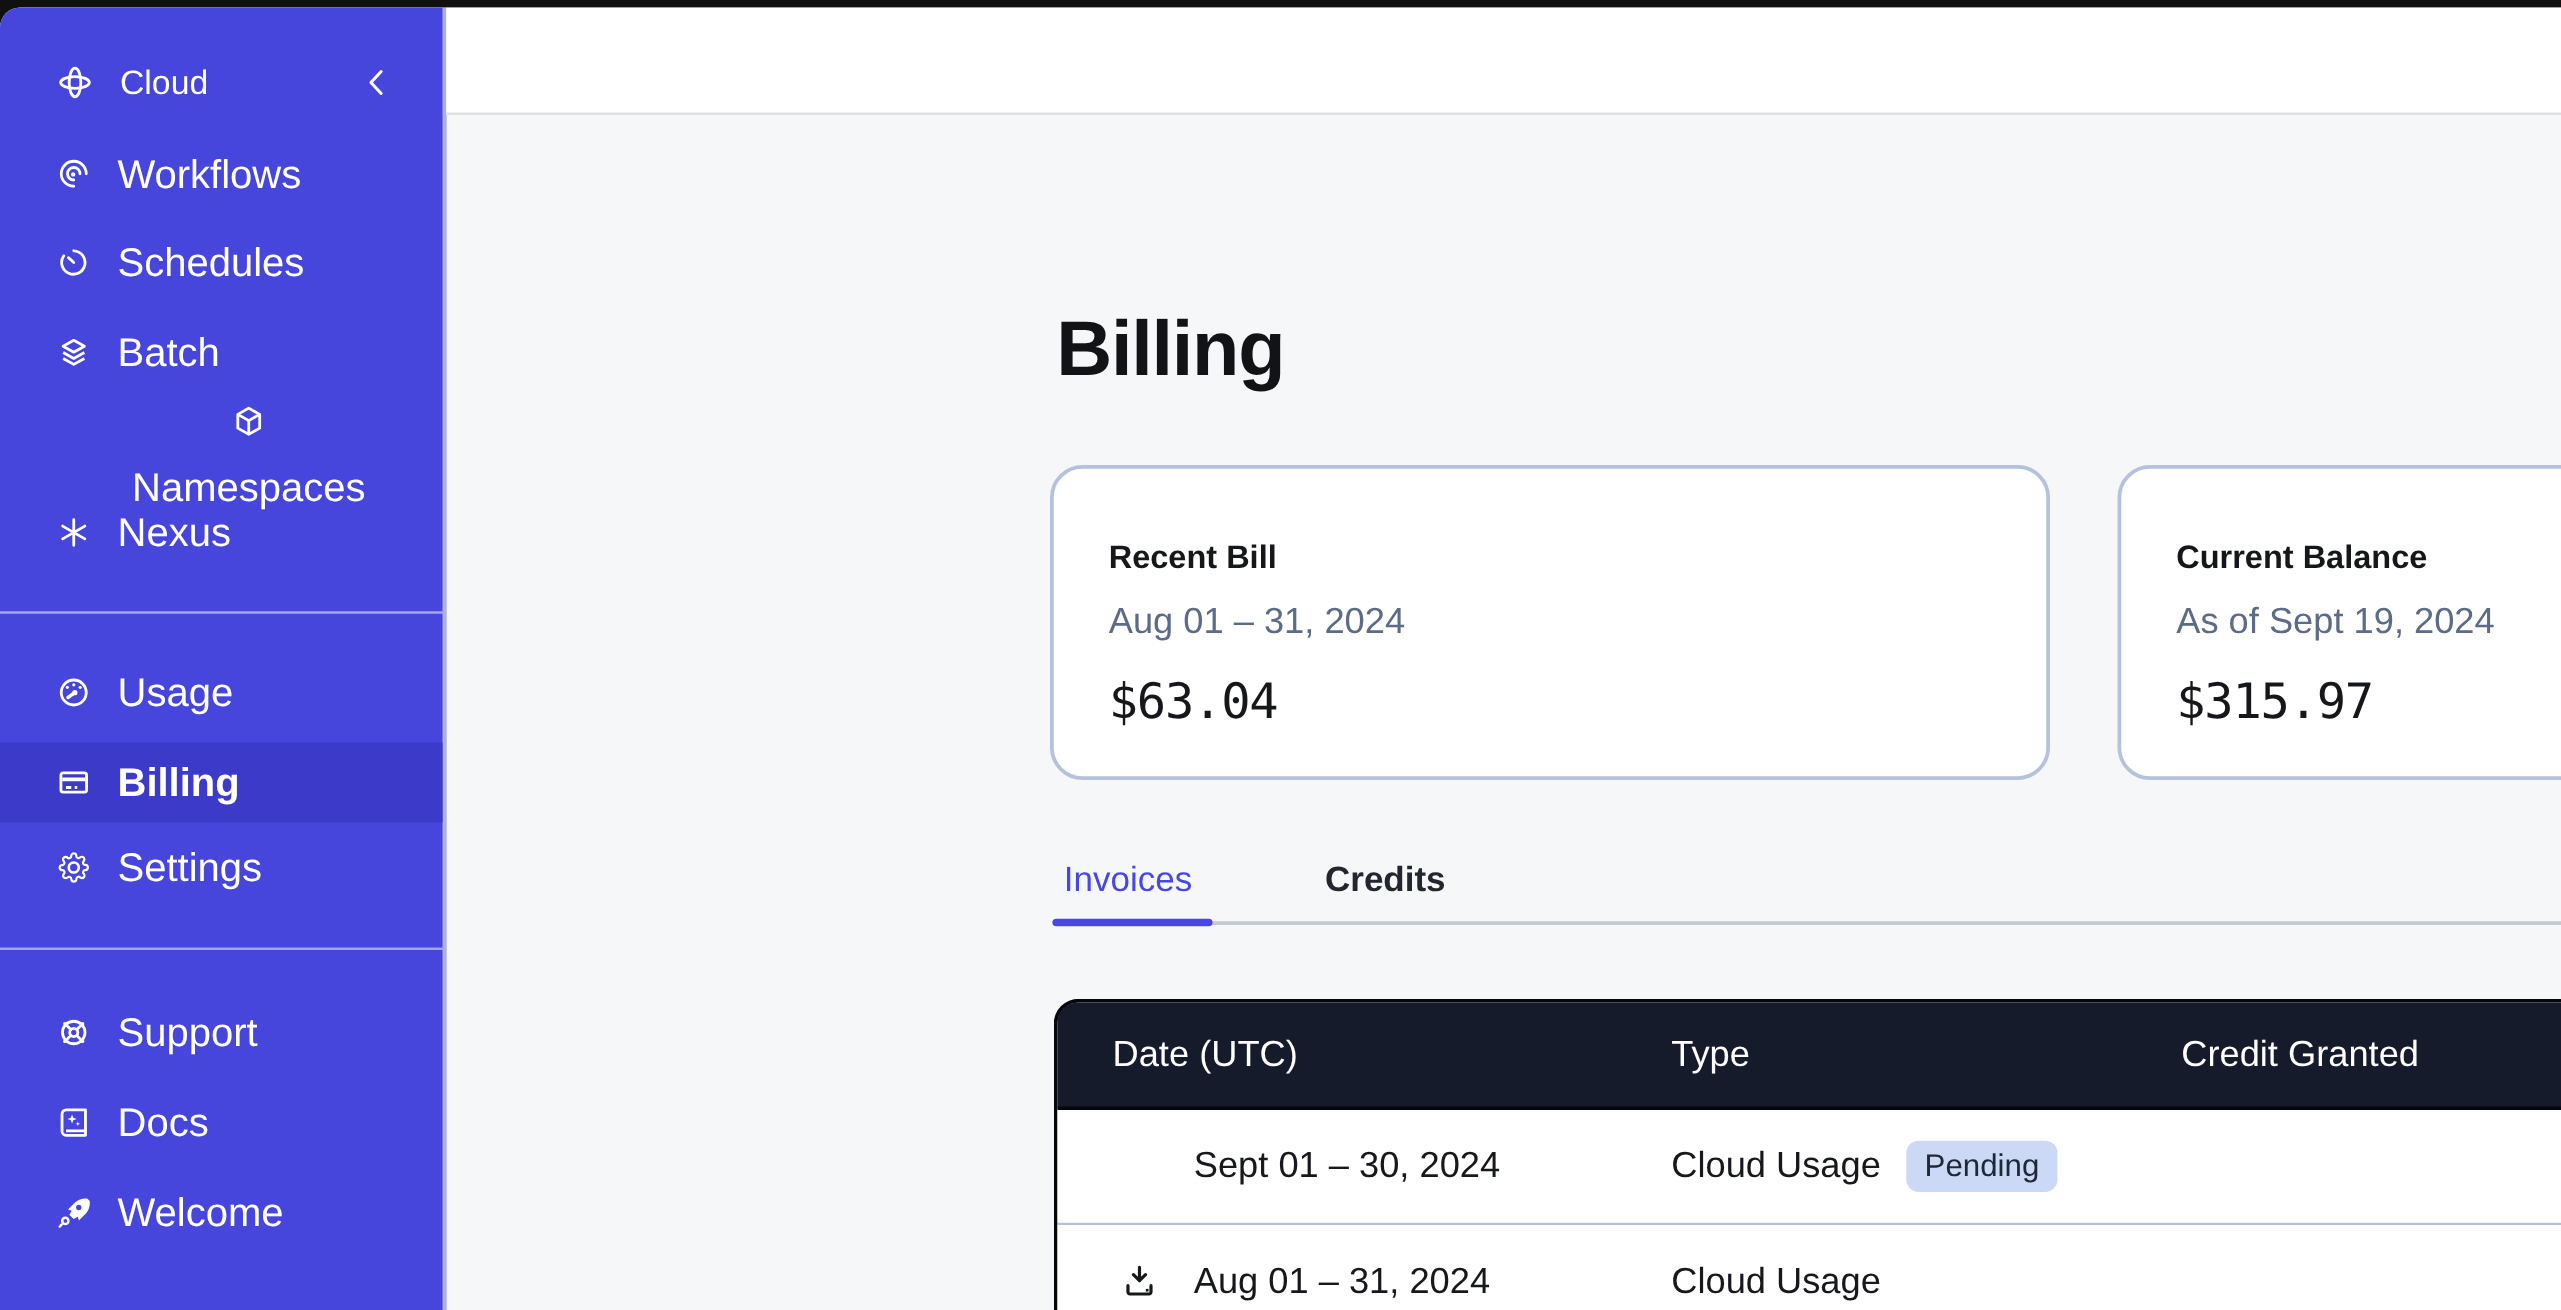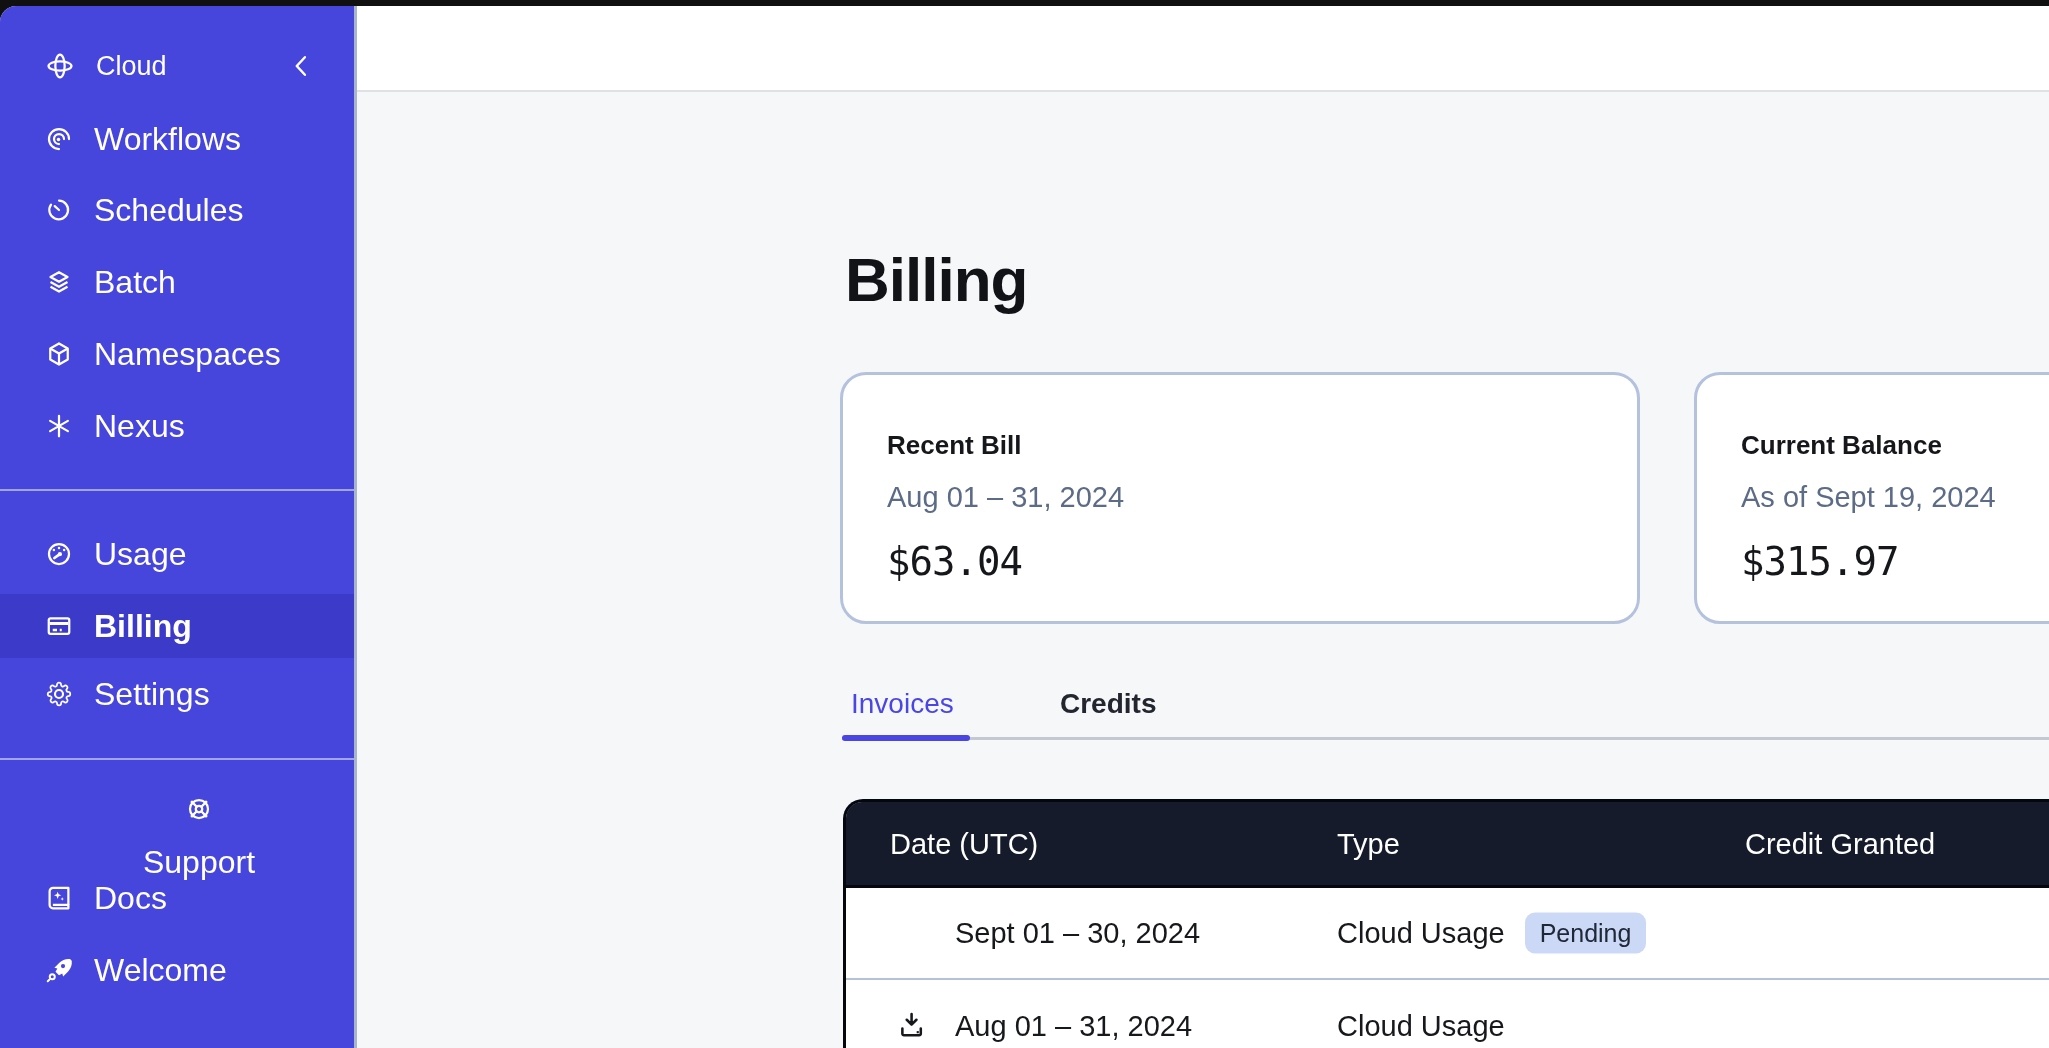--- a/index.html
+++ b/index.html
@@ -110,21 +110,21 @@
 
     <div class="nav-item" style="top:244px;">
       <svg class="ic" viewBox="0 0 24 24" fill="none" stroke="#fff" stroke-width="1.8" stroke-linejoin="round">
         <path d="M12 4.2 L18.8 8 L12 11.8 L5.2 8 Z"></path>
         <path d="M18.8 12 L12 15.8 L5.2 12"></path>
         <path d="M18.8 15.8 L12 19.6 L5.2 15.8"></path>
       </svg>
       <span>Batch</span>
     </div>
 
-    <div class="nav-item" style="top:316px;">
+    <div class="nav-item" style="top:316px;flex-direction:column;">
       <svg class="ic" viewBox="0 0 24 24" fill="none" stroke="#fff" stroke-width="1.8" stroke-linejoin="round">
         <path d="M12 3.6 L19 7.6 V16.4 L12 20.4 L5 16.4 V7.6 Z"></path>
         <path d="M5 7.6 L12 11.6 L19 7.6"></path>
         <path d="M12 11.6 V20.4"></path>
       </svg>
       <span>Namespaces</span>
     </div>
 
     <div class="nav-item" style="top:388px;">
       <svg class="ic" viewBox="0 0 24 24" fill="none" stroke="#fff" stroke-width="1.8" stroke-linecap="round">
@@ -159,21 +159,21 @@
     <div class="nav-item" style="top:656px;">
       <svg class="ic" viewBox="0 0 24 24" fill="none" stroke="#fff" stroke-width="1.7" stroke-linejoin="round">
         <circle cx="12" cy="12" r="3.2"></circle>
         <path d="M19.4 15a1.65 1.65 0 0 0 .33 1.82l.06.06a2 2 0 0 1 0 2.83 2 2 0 0 1-2.83 0l-.06-.06a1.65 1.65 0 0 0-1.82-.33 1.65 1.65 0 0 0-1 1.51V21a2 2 0 0 1-2 2 2 2 0 0 1-2-2v-.09A1.65 1.65 0 0 0 9 19.4a1.65 1.65 0 0 0-1.82.33l-.06.06a2 2 0 0 1-2.83 0 2 2 0 0 1 0-2.83l.06-.06a1.65 1.65 0 0 0 .33-1.82 1.65 1.65 0 0 0-1.51-1H3a2 2 0 0 1-2-2 2 2 0 0 1 2-2h.09A1.65 1.65 0 0 0 4.6 9a1.65 1.65 0 0 0-.33-1.82l-.06-.06a2 2 0 0 1 0-2.83 2 2 0 0 1 2.83 0l.06.06a1.65 1.65 0 0 0 1.82.33H9a1.65 1.65 0 0 0 1-1.51V3a2 2 0 0 1 2-2 2 2 0 0 1 2 2v.09a1.65 1.65 0 0 0 1 1.51 1.65 1.65 0 0 0 1.82-.33l.06-.06a2 2 0 0 1 2.83 0 2 2 0 0 1 0 2.83l-.06.06a1.65 1.65 0 0 0-.33 1.82V9a1.65 1.65 0 0 0 1.51 1H21a2 2 0 0 1 2 2 2 2 0 0 1-2 2h-.09a1.65 1.65 0 0 0-1.51 1Z" transform="translate(12 12) scale(0.82) translate(-12 -12)"></path>
       </svg>
       <span>Settings</span>
     </div>
 
     <div class="side-divider" style="top:752px;"></div>
 
-    <div class="nav-item" style="top:788px;flex-direction:column;">
+    <div class="nav-item" style="top:788px;">
       <svg class="ic" viewBox="0 0 24 24" fill="none" stroke="#fff" stroke-width="1.8" stroke-linecap="round">
         <circle cx="12" cy="12" r="7.2"></circle>
         <circle cx="12" cy="12" r="2.6"></circle>
         <path d="M7.2 7.2l2.9 2.9 M14 14l2.9 2.9 M16.9 7.2l-2.9 2.9 M10 14l-2.9 2.9"></path>
         <circle cx="6.4" cy="6.4" r="1.2" fill="#fff" stroke="none"></circle>
         <circle cx="17.6" cy="6.4" r="1.2" fill="#fff" stroke="none"></circle>
         <circle cx="6.4" cy="17.6" r="1.2" fill="#fff" stroke="none"></circle>
         <circle cx="17.6" cy="17.6" r="1.2" fill="#fff" stroke="none"></circle>
       </svg>
       <span>Support</span>

